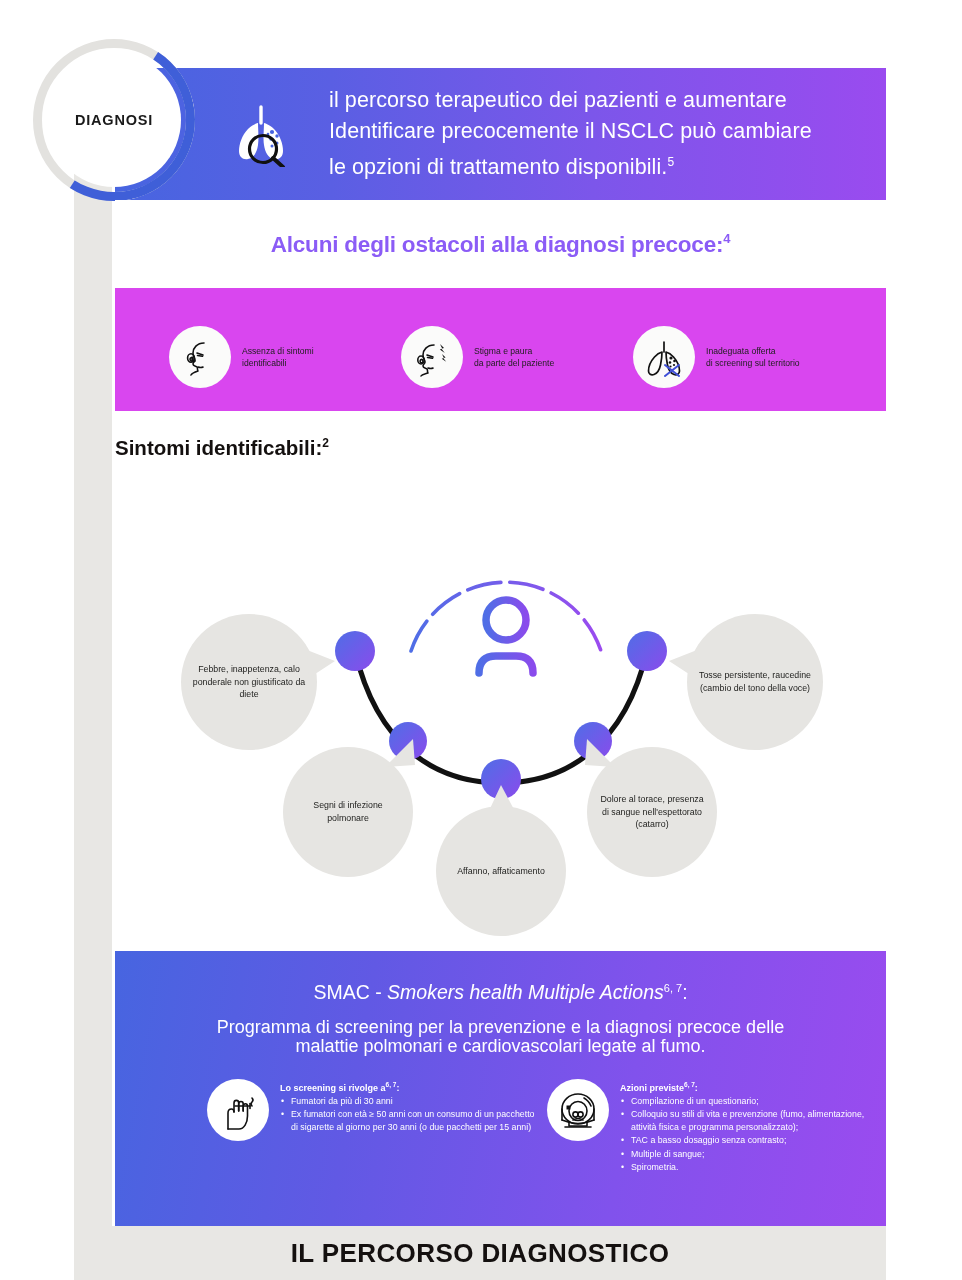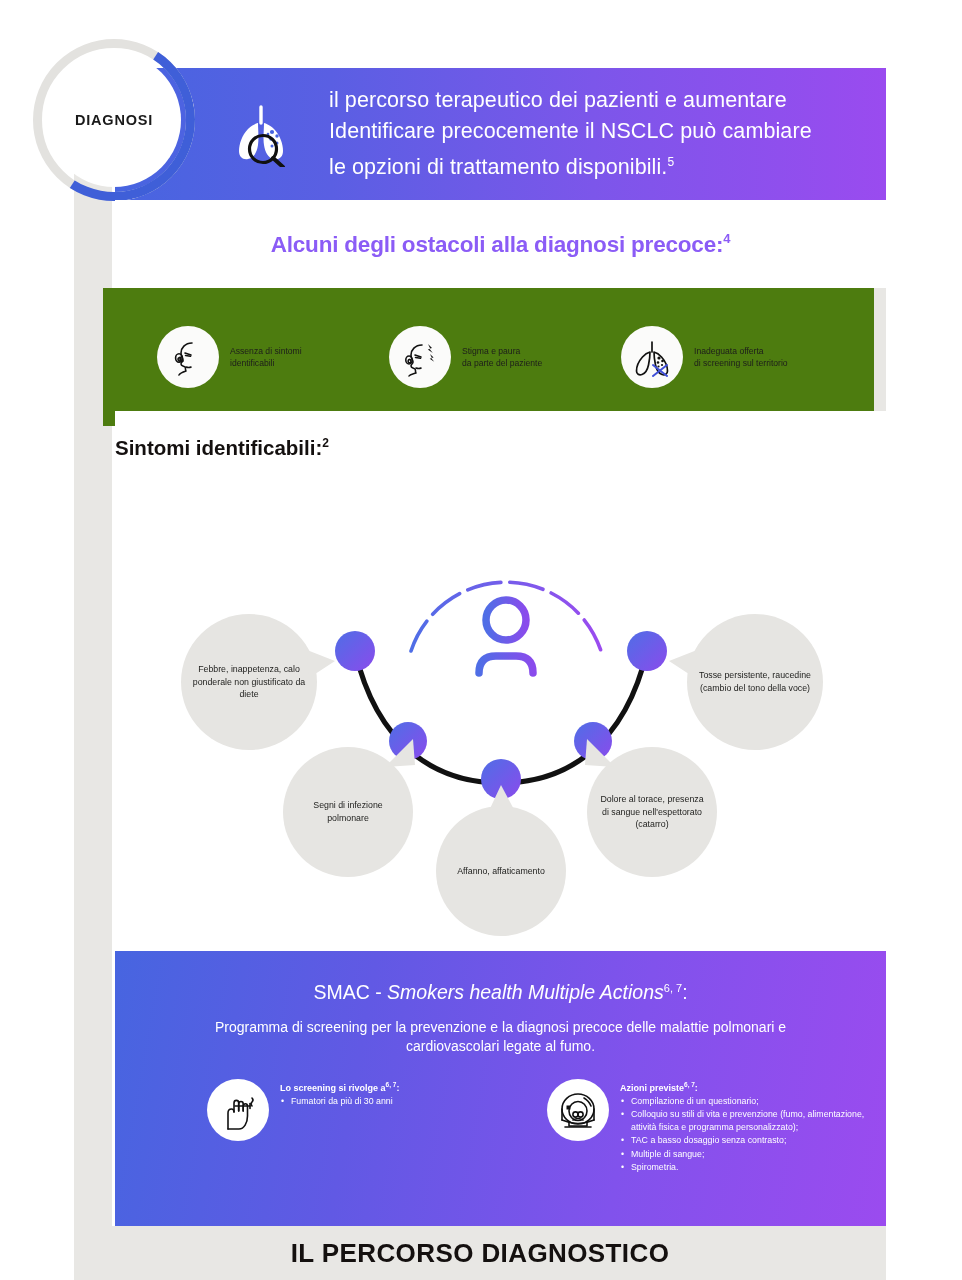--- a/index.html
+++ b/index.html
@@ -122,25 +122,25 @@
     font-size: 22.5px;
     font-weight: 700;
     color: #8b5cf6;
     letter-spacing: -0.2px;
   }
   .heading-obstacles sup { font-size: 13px; }
 
   
   .obstacles-band {
     position: absolute;
-    left: 103px;
+    left: 115px;
     top: 288px;
     width: 771px;
     height: 138px;
-    background: #4d7c0f;
+    background: #d946ef;
   }
   .obstacles-row {
     position: absolute;
     left: 0; top: 0;
     width: 100%; height: 100%;
     display: flex;
     align-items: center;
     padding-left: 54px;
   }
   .obstacle {
@@ -226,21 +226,21 @@
   .smac-title {
     text-align: center;
     font-size: 19.5px;
     margin-top: 30px;
     font-weight: 400;
   }
   .smac-title .ital { font-style: italic; }
   .smac-title sup { font-size: 11px; }
   .smac-sub {
     text-align: center;
-    font-size: 14px;
+    font-size: 18px;
     line-height: 18.5px;
     margin-top: 14px;
     padding: 0 78px;
   }
   .smac-cols {
     display: flex;
     margin-top: 24px;
     padding-left: 92px;
   }
   .smac-col {
@@ -530,20 +530,21 @@
               <path d="M34 9 q2 2 0 4 q-2 2 0 4"></path>
             </g>
           </svg>
         </div>
         <div class="smac-body">
           <div class="smac-h">
             <span>Lo screening si rivolge a</span><sup>6, 7</sup><span>:</span>
           </div>
           <ul>
             <li>Fumatori da più di 30 anni</li>
+            <li>Ex fumatori con età ≥ 50 anni con un consumo di un pacchetto di sigarette al giorno per 30 anni (o due pacchetti per 15 anni)</li>
           </ul>
         </div>
       </div>
 
       <div class="smac-col right">
         <div class="smac-icon-circle">
           <svg width="42" height="40" viewBox="0 0 42 40" aria-hidden="true">
             <g fill="none" stroke="#111" stroke-width="1.6" stroke-linecap="round" stroke-linejoin="round">
               <ellipse cx="21" cy="19" rx="16" ry="15"></ellipse>
               <path d="M5 19 L5 30 M37 19 L37 30"></path>

